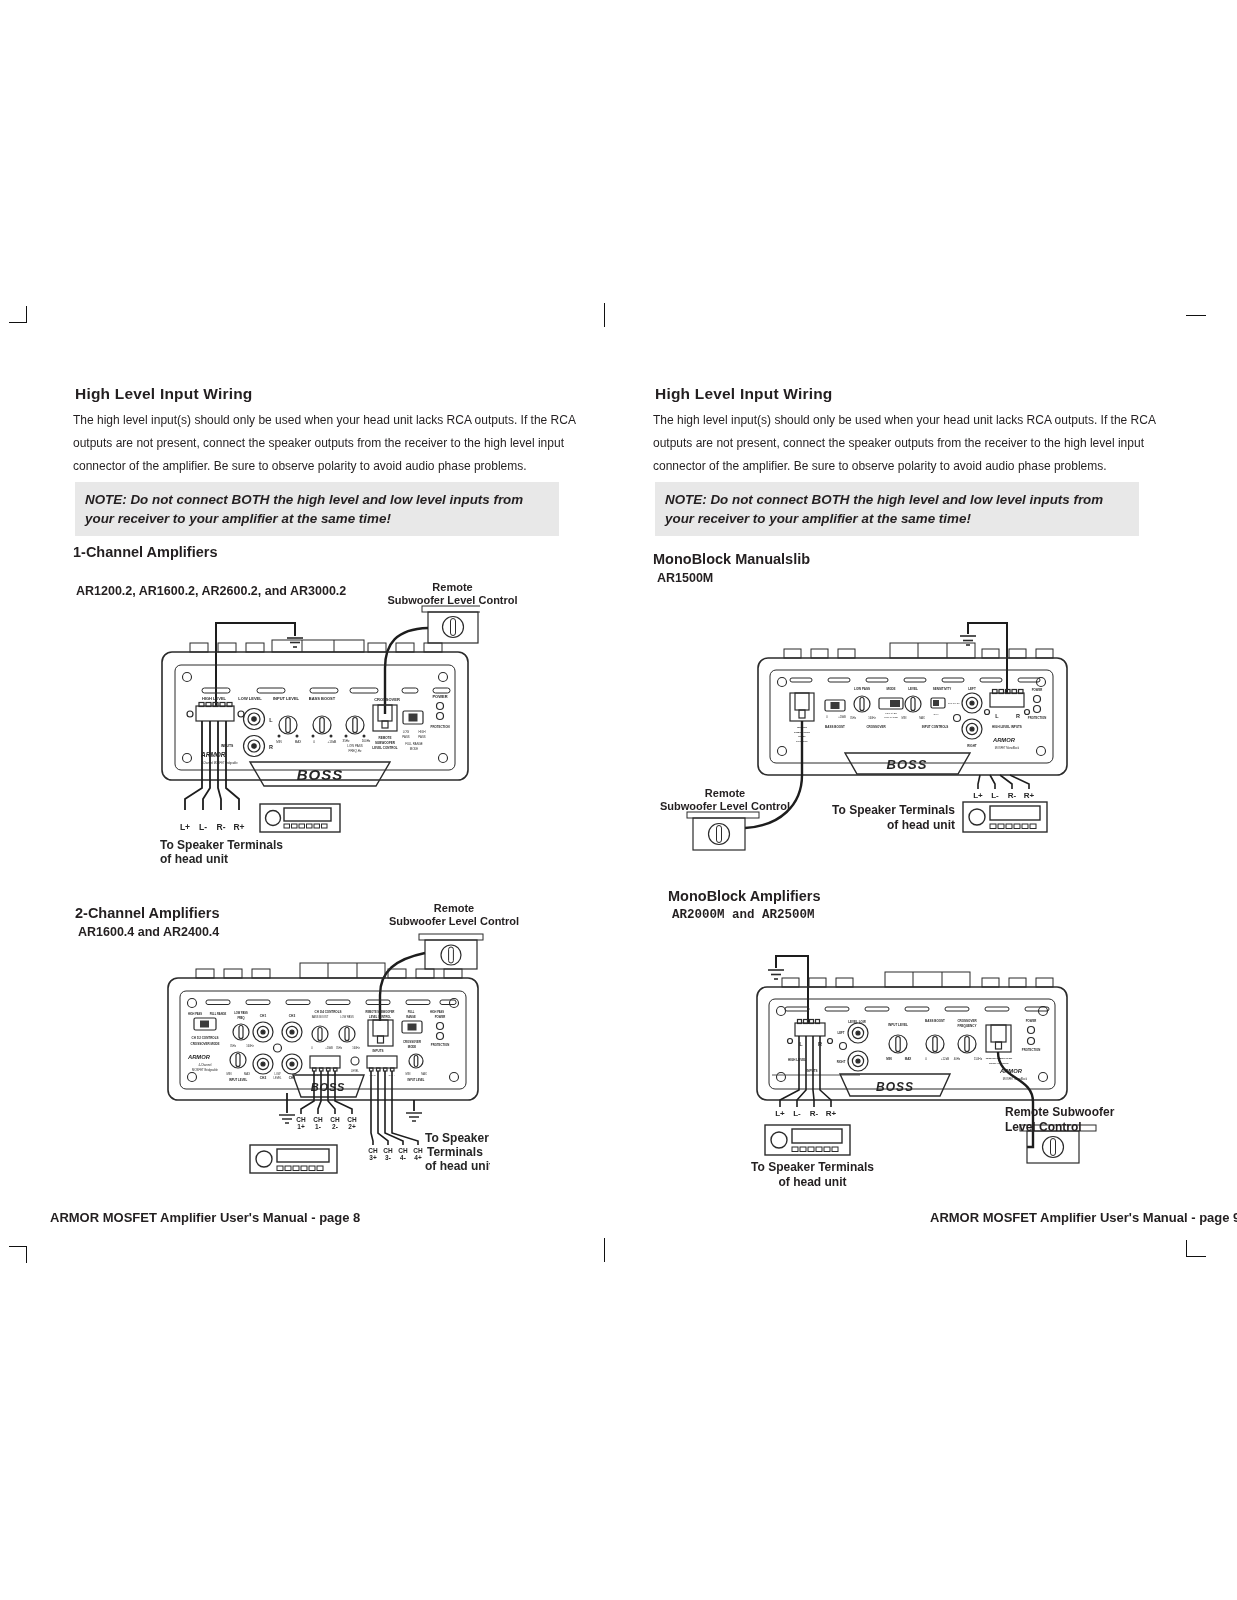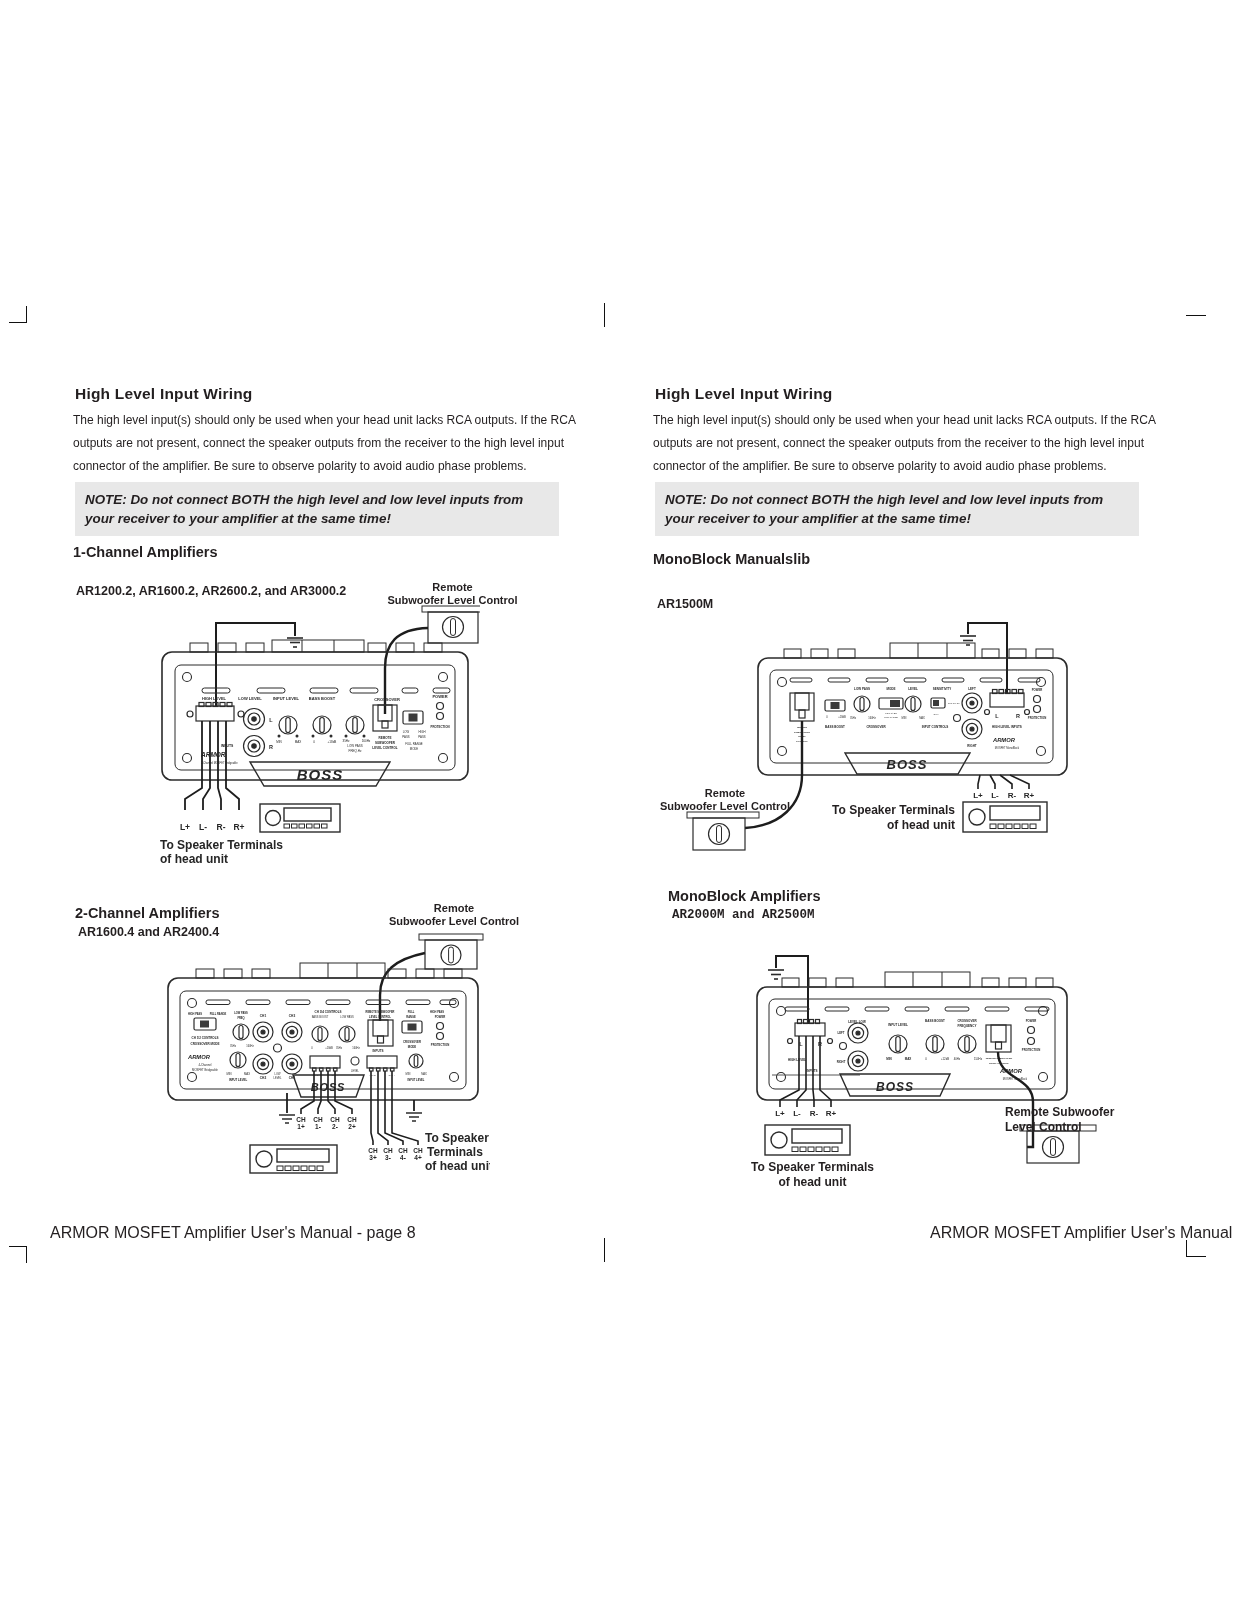--- a/index.html
+++ b/index.html
@@ -8,21 +8,21 @@
 .sheet { position:relative; width:1237px; height:1296px; background:#fff; overflow:hidden; }
 .abs { position:absolute; }
 .h1 { font-size:15.5px; font-weight:bold; letter-spacing:.2px; }
 .body-text { font-size:12px; line-height:23px; width:508px; }
 .note { background:#e8e8e8; font-style:italic; font-weight:bold; font-size:13.4px; line-height:19px; padding:8px 10px; width:484px; }
 .sec-title { font-size:14.5px; font-weight:bold; }
 .sec-models { font-size:12.5px; font-weight:bold; }
 .lbl { font-size:11px; font-weight:bold; line-height:13px; text-align:center; }
 .lbl-left { text-align:left; }
 .lbl-right { text-align:right; }
-.footer-line { font-size:16px; font-weight:normal; white-space:nowrap;margin-top:14px; }
+.footer-line { font-size:13px; font-weight:bold; white-space:nowrap; }
 .dl-bar { font-family:"Liberation Serif", serif; font-size:17px; color:#4a4a4a; }
 .dl-bar a { color:#1a0dd6; text-decoration:underline; }
 .mark { position:absolute; background:#111; }
 svg text { font-family:"Liberation Sans", sans-serif; fill:#262626; text-anchor:middle; }
 svg text.ta-s { text-anchor:start; }
 svg .ln { stroke:#2b2b2b; fill:none; }
 svg .wire { stroke:#1d1d1d; fill:none; }
 </style>
 </head>
 <body>
@@ -450,21 +450,21 @@
     <text x="275" y="265" font-size="12" font-weight="bold" class="ta-s">of head unit</text>
   </svg>
 
   <div class="abs footer-line" style="left:50px;top:1210px;">ARMOR MOSFET Amplifier User's Manual - page 8</div>
 
   <div class="abs h1" style="left:655px;top:385px;">High Level Input Wiring</div>
   <div class="abs body-text" style="left:653px;top:409px;">The high level input(s) should only be used when your head unit lacks RCA outputs. If the RCA outputs are not present, connect the speaker outputs from the receiver to the high level input connector of the amplifier. Be sure to observe polarity to avoid audio phase problems.</div>
   <div class="abs note" style="left:655px;top:482px;">NOTE: Do not connect BOTH the high level and low level inputs from your receiver to your amplifier at the same time!</div>
 
   <div class="abs sec-title" style="left:653px;top:551px;">MonoBlock Manualslib</div>
-  <div class="abs sec-models" style="left:657px;top:571px;margin-top:26px;">AR1500M</div>
+  <div class="abs sec-models" style="left:657px;top:571px;">AR1500M</div>
 
   <svg class="abs" style="left:650px;top:590px;" width="420" height="265" viewBox="0 0 420 265">
     <path class="wire" d="M357,104 V33 H318 V44" stroke-width="2"></path>
     <g class="ln" stroke-width="1.6">
       <line x1="310" y1="46" x2="326" y2="46"></line>
         <line x1="313" y1="50.5" x2="323" y2="50.5"></line>
         <line x1="316" y1="55" x2="320" y2="55"></line>
     </g>
 
     <g>

